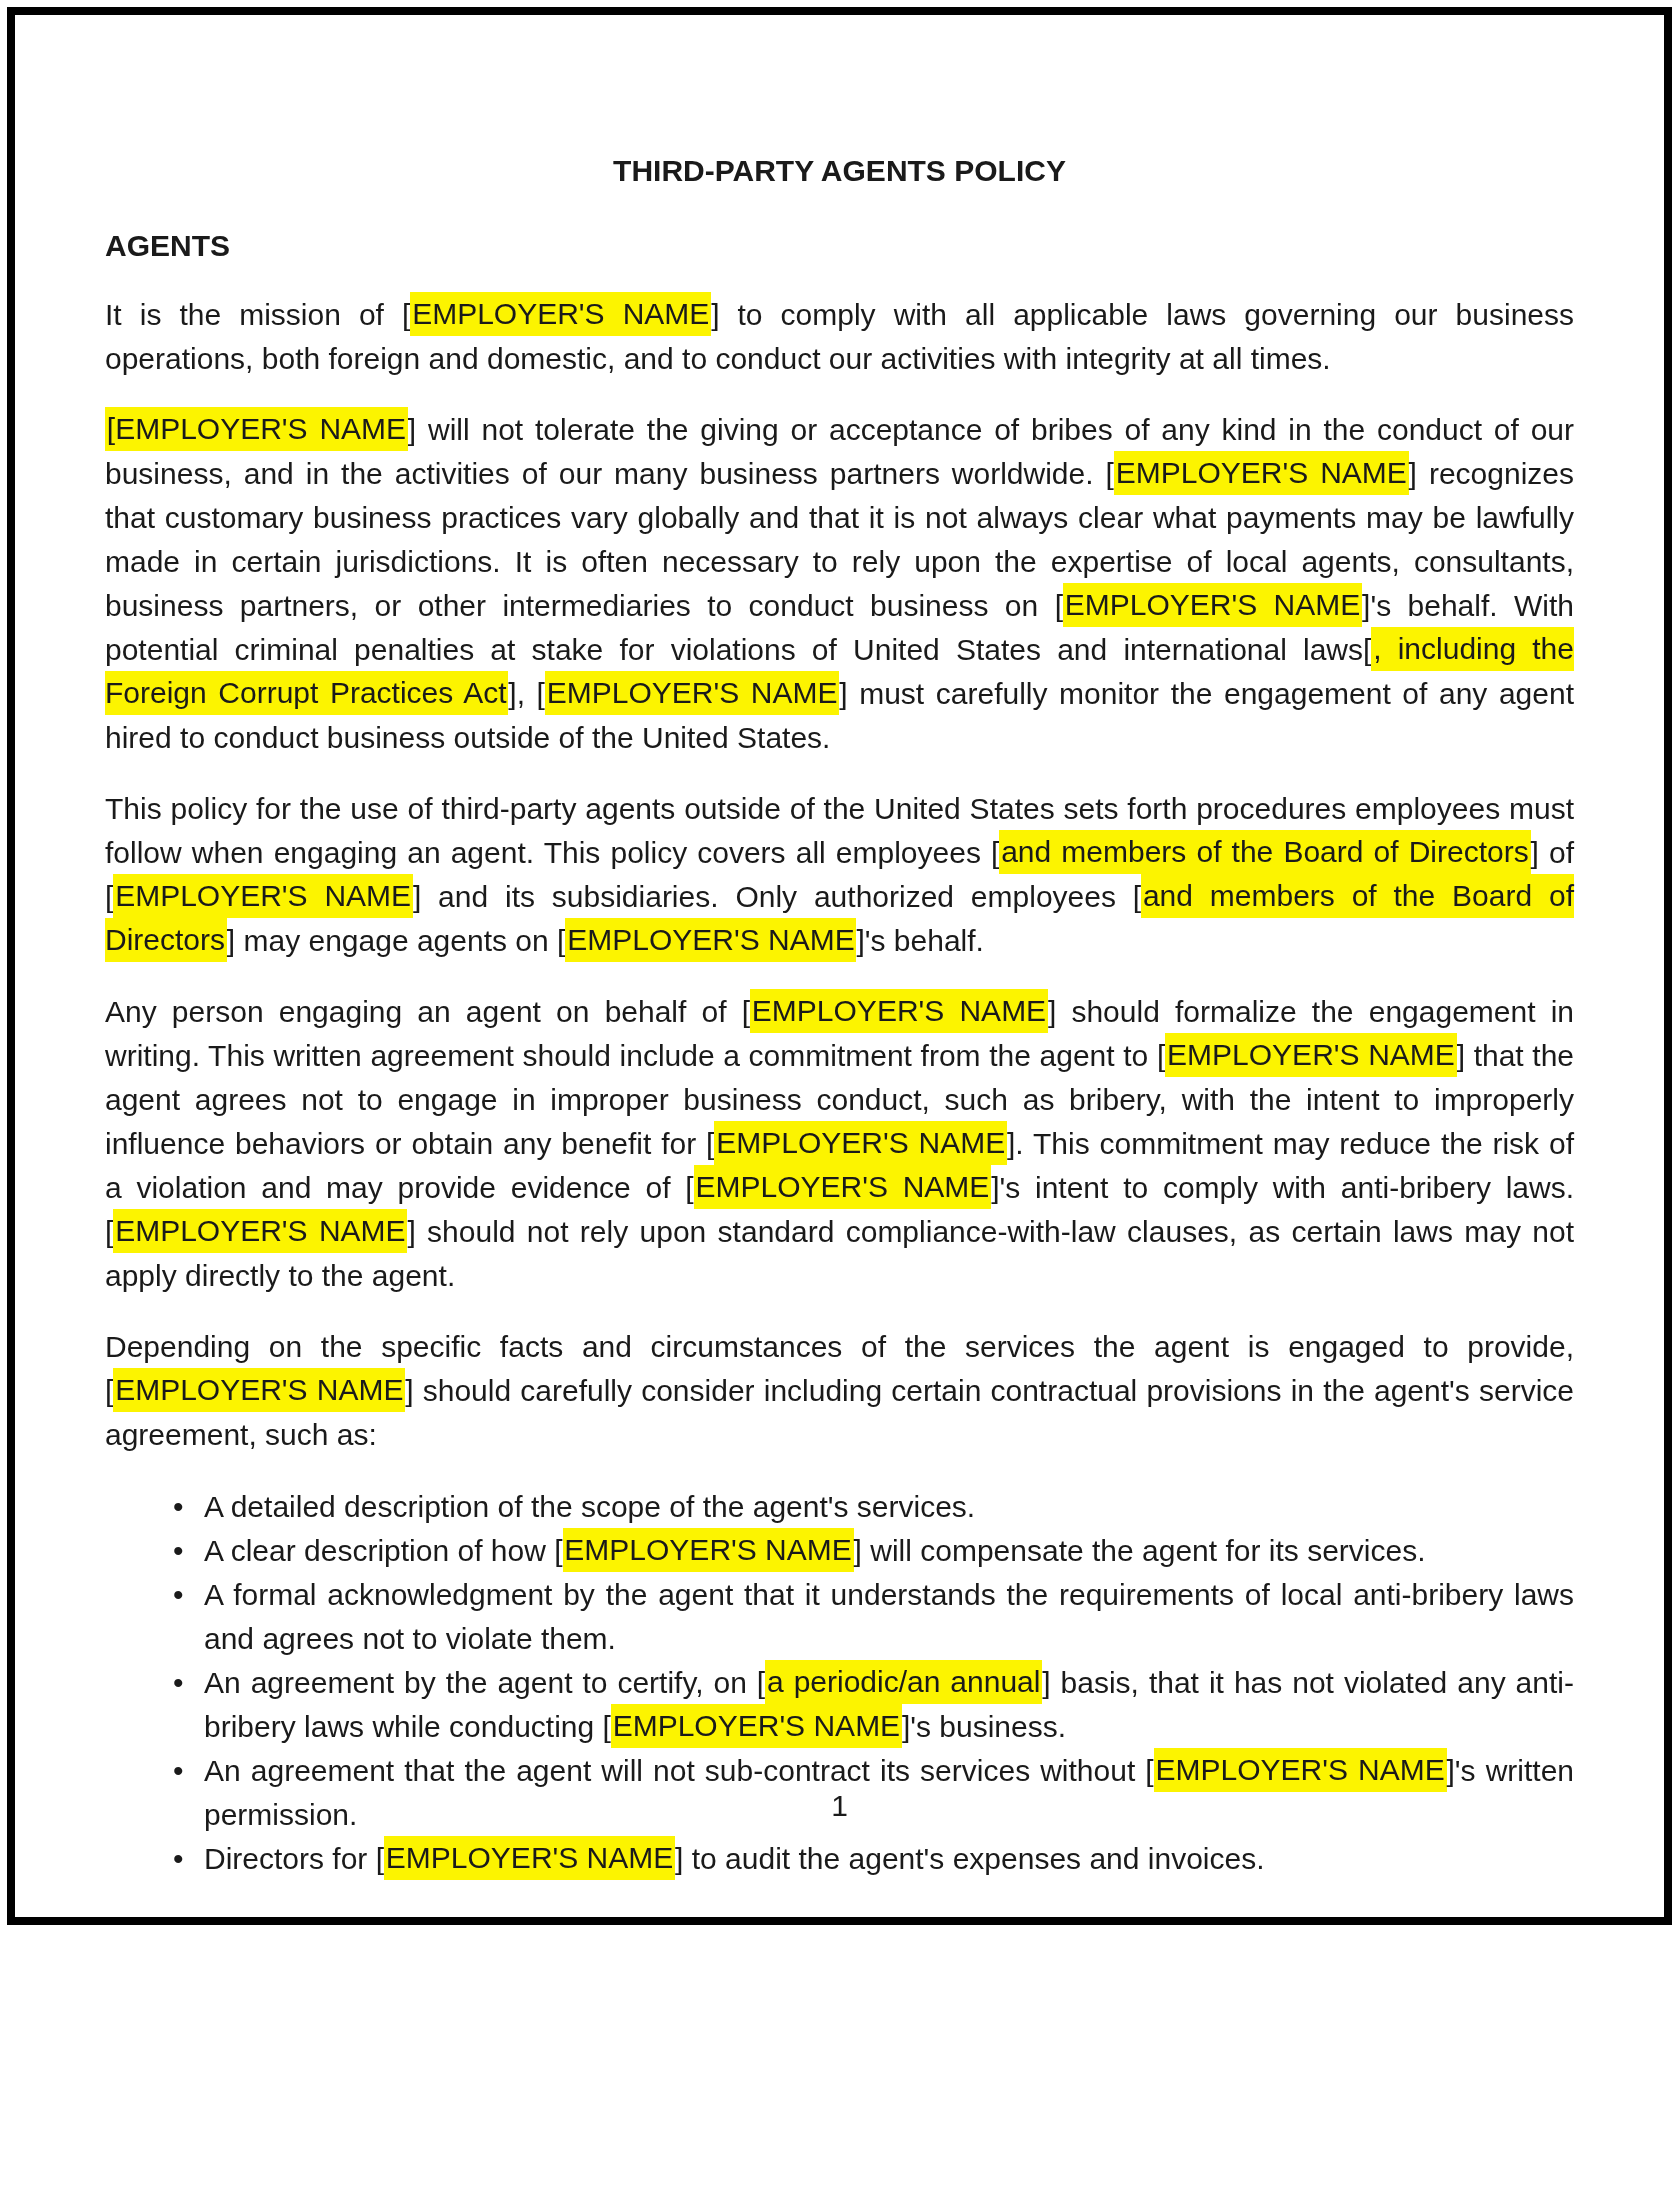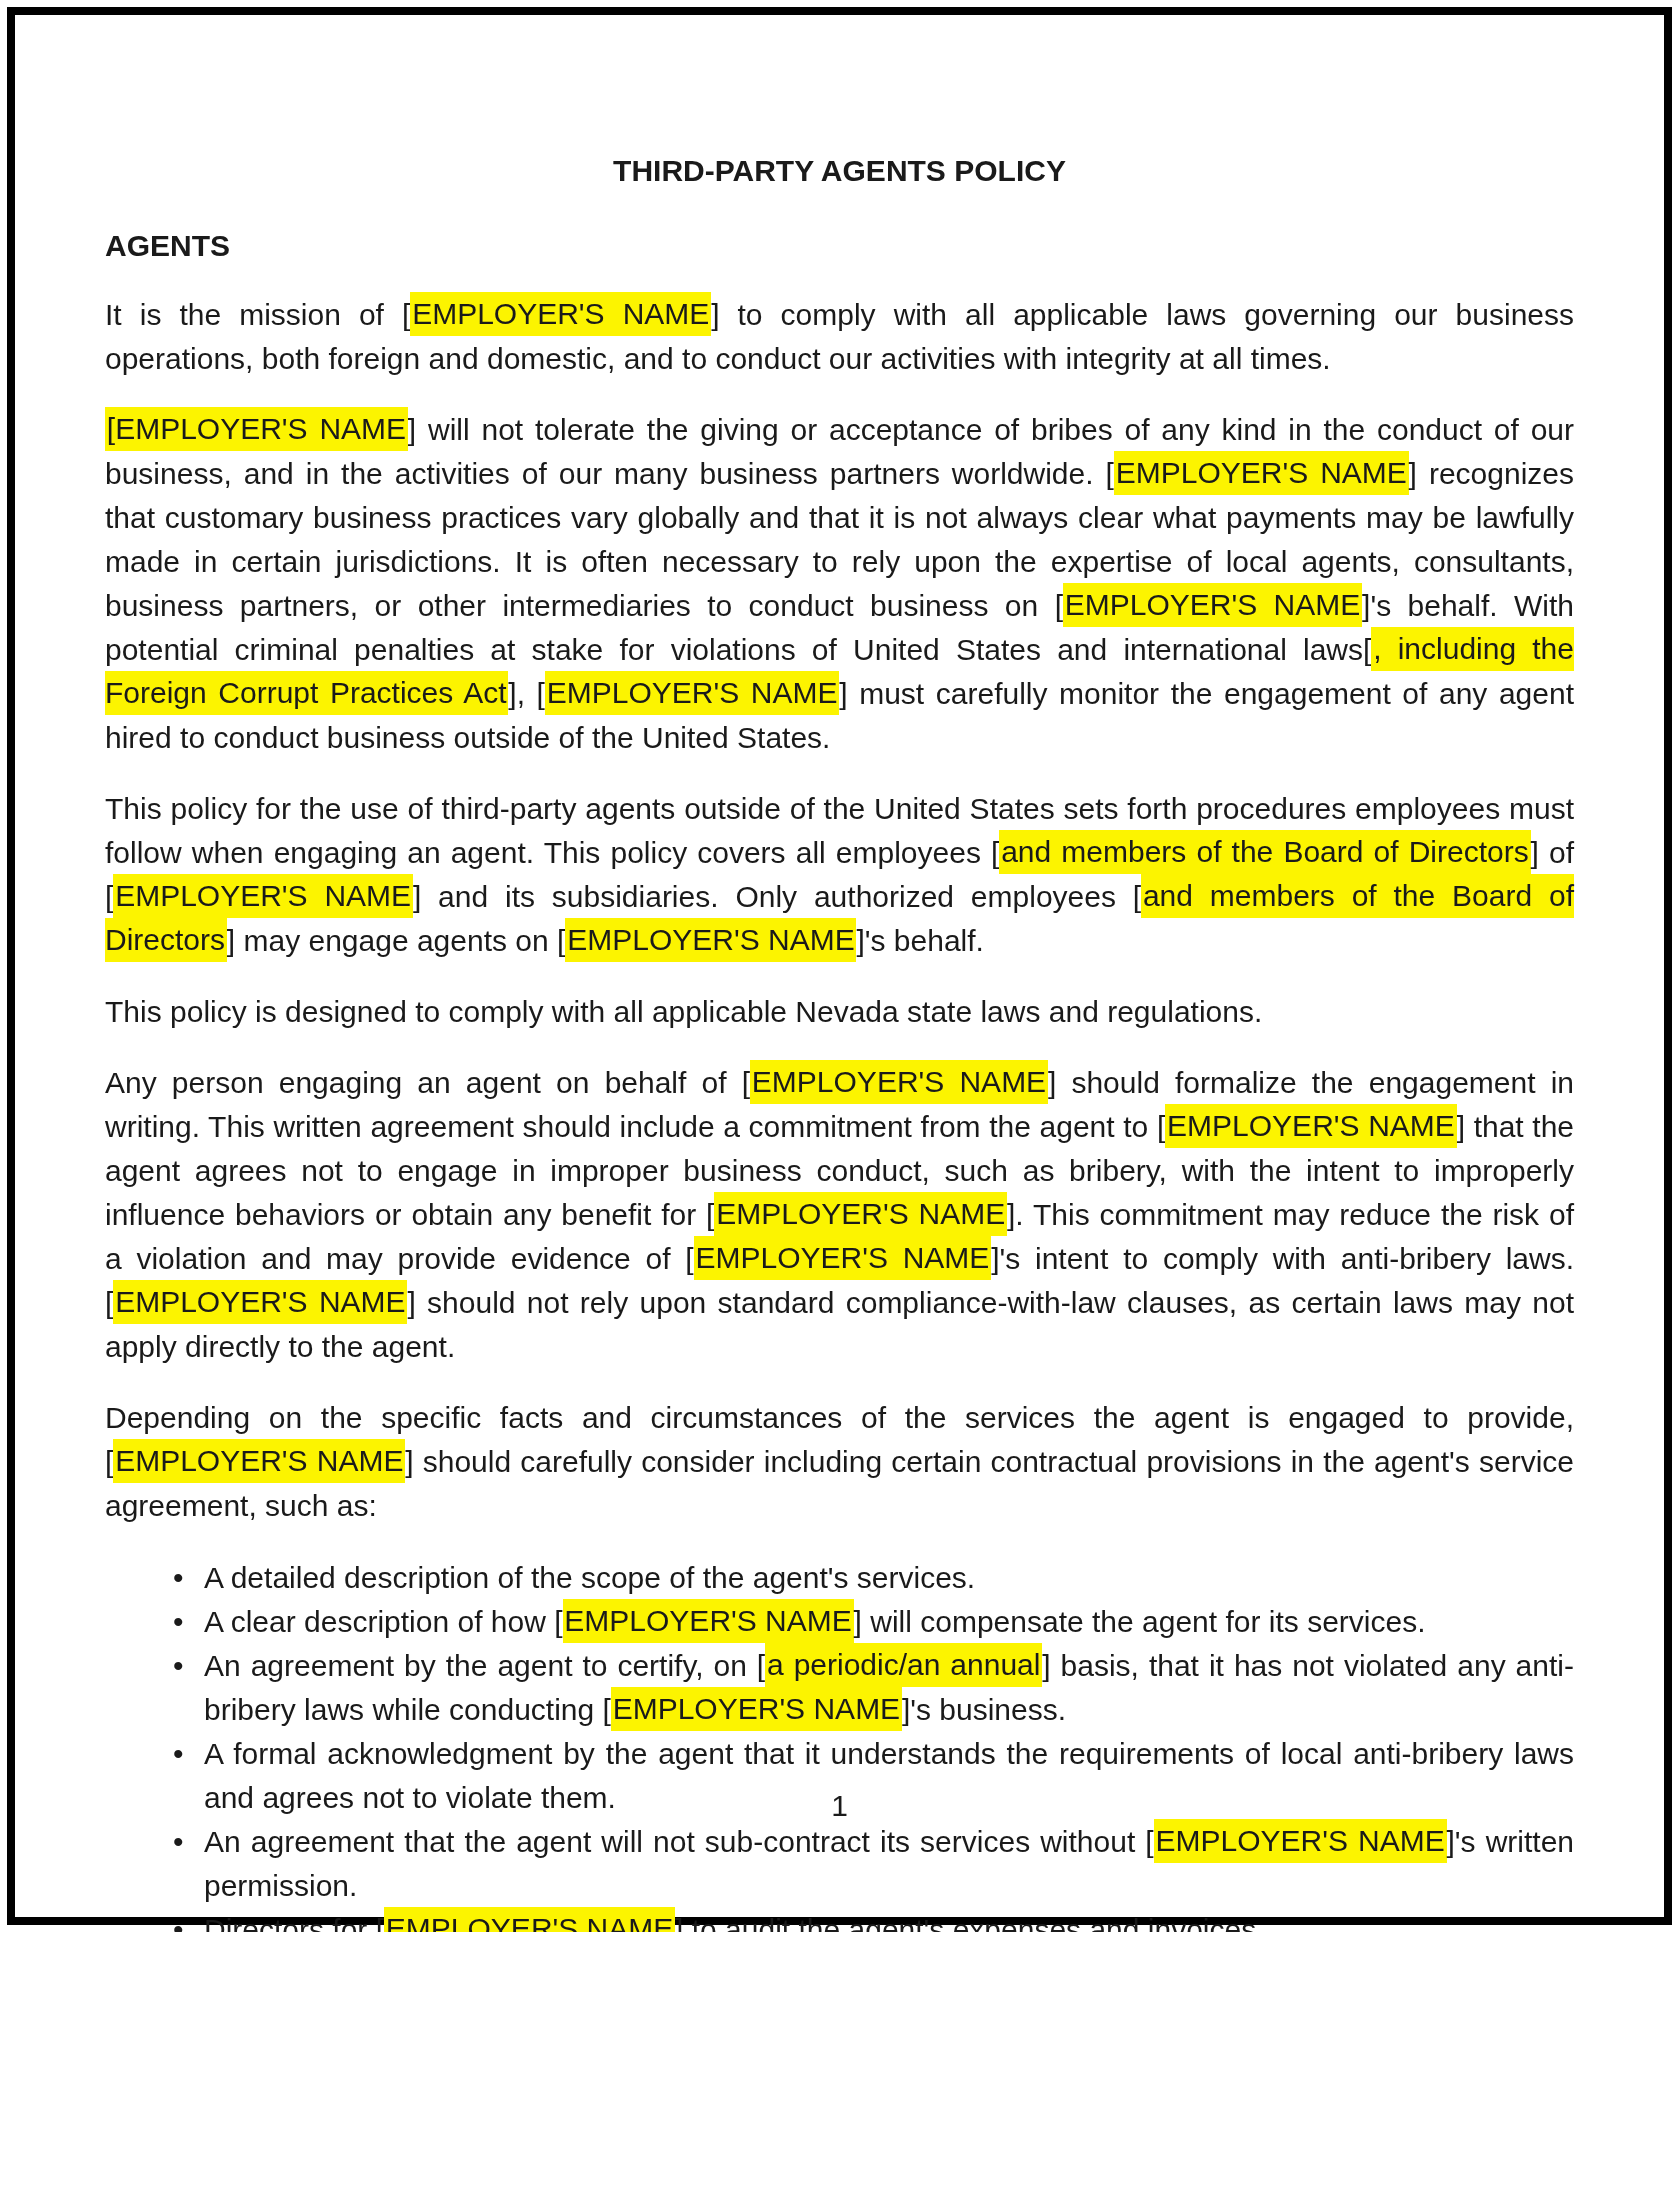--- a/index.html
+++ b/index.html
@@ -86,28 +86,27 @@
 
 <div class="page">
   <div class="page-border"></div>
   <div class="content">
     <h1 class="doc-title">THIRD-PARTY AGENTS POLICY</h1>
     <div id="doc-body">
         <h2 class="heading">AGENTS</h2>
         <p class="para"><span>It is the mission of [</span><mark>EMPLOYER'S NAME</mark><span>] to comply with all applicable laws governing our business operations, both foreign and domestic, and to conduct our activities with integrity at all times.</span></p>
         <p class="para"><mark>[EMPLOYER'S NAME</mark><span>] will not tolerate the giving or acceptance of bribes of any kind in the conduct of our business, and in the activities of our many business partners worldwide. [</span><mark>EMPLOYER'S NAME</mark><span>] recognizes that customary business practices vary globally and that it is not always clear what payments may be lawfully made in certain jurisdictions. It is often necessary to rely upon the expertise of local agents, consultants, business partners, or other intermediaries to conduct business on [</span><mark>EMPLOYER'S NAME</mark><span>]'s behalf. With potential criminal penalties at stake for violations of United States and international laws[</span><mark>, including the Foreign Corrupt Practices Act</mark><span>], [</span><mark>EMPLOYER'S NAME</mark><span>] must carefully monitor the engagement of any agent hired to conduct business outside of the United States.</span></p>
         <p class="para"><span>This policy for the use of third-party agents outside of the United States sets forth procedures employees must follow when engaging an agent. This policy covers all employees [</span><mark>and members of the Board of Directors</mark><span>] of [</span><mark>EMPLOYER'S NAME</mark><span>] and its subsidiaries. Only authorized employees [</span><mark>and members of the Board of Directors</mark><span>] may engage agents on [</span><mark>EMPLOYER'S NAME</mark><span>]'s behalf.</span></p>
-        <p class="para"><span>This policy is designed to comply with all applicable Nevada state laws and regulations.</span></p>
         <p class="para"><span>Any person engaging an agent on behalf of [</span><mark>EMPLOYER'S NAME</mark><span>] should formalize the engagement in writing. This written agreement should include a commitment from the agent to [</span><mark>EMPLOYER'S NAME</mark><span>] that the agent agrees not to engage in improper business conduct, such as bribery, with the intent to improperly influence behaviors or obtain any benefit for [</span><mark>EMPLOYER'S NAME</mark><span>]. This commitment may reduce the risk of a violation and may provide evidence of [</span><mark>EMPLOYER'S NAME</mark><span>]'s intent to comply with anti-bribery laws. [</span><mark>EMPLOYER'S NAME</mark><span>] should not rely upon standard compliance-with-law clauses, as certain laws may not apply directly to the agent.</span></p>
         <p class="para"><span>Depending on the specific facts and circumstances of the services the agent is engaged to provide, [</span><mark>EMPLOYER'S NAME</mark><span>] should carefully consider including certain contractual provisions in the agent's service agreement, such as:</span></p>
         <ul class="bullets">
           <li><span>A detailed description of the scope of the agent's services.</span></li>
           <li><span>A clear description of how [</span><mark>EMPLOYER'S NAME</mark><span>] will compensate the agent for its services.</span></li>
+          <li><span>A formal acknowledgment by the agent that it understands the requirements of local anti-bribery laws and agrees not to violate them.</span></li>
           <li><span>An agreement by the agent to certify, on [</span><mark>a periodic/an annual</mark><span>] basis, that it has not violated any anti-bribery laws while conducting [</span><mark>EMPLOYER'S NAME</mark><span>]'s business.</span></li>
-          <li><span>A formal acknowledgment by the agent that it understands the requirements of local anti-bribery laws and agrees not to violate them.</span></li>
           <li><span>An agreement that the agent will not sub-contract its services without [</span><mark>EMPLOYER'S NAME</mark><span>]'s written permission.</span></li>
           <li><span>Directors for [</span><mark>EMPLOYER'S NAME</mark><span>] to audit the agent's expenses and invoices.</span></li>
         </ul>
       </div>
   </div>
   <div class="page-number">1</div>
 </div>
 
 
 </body></html>

